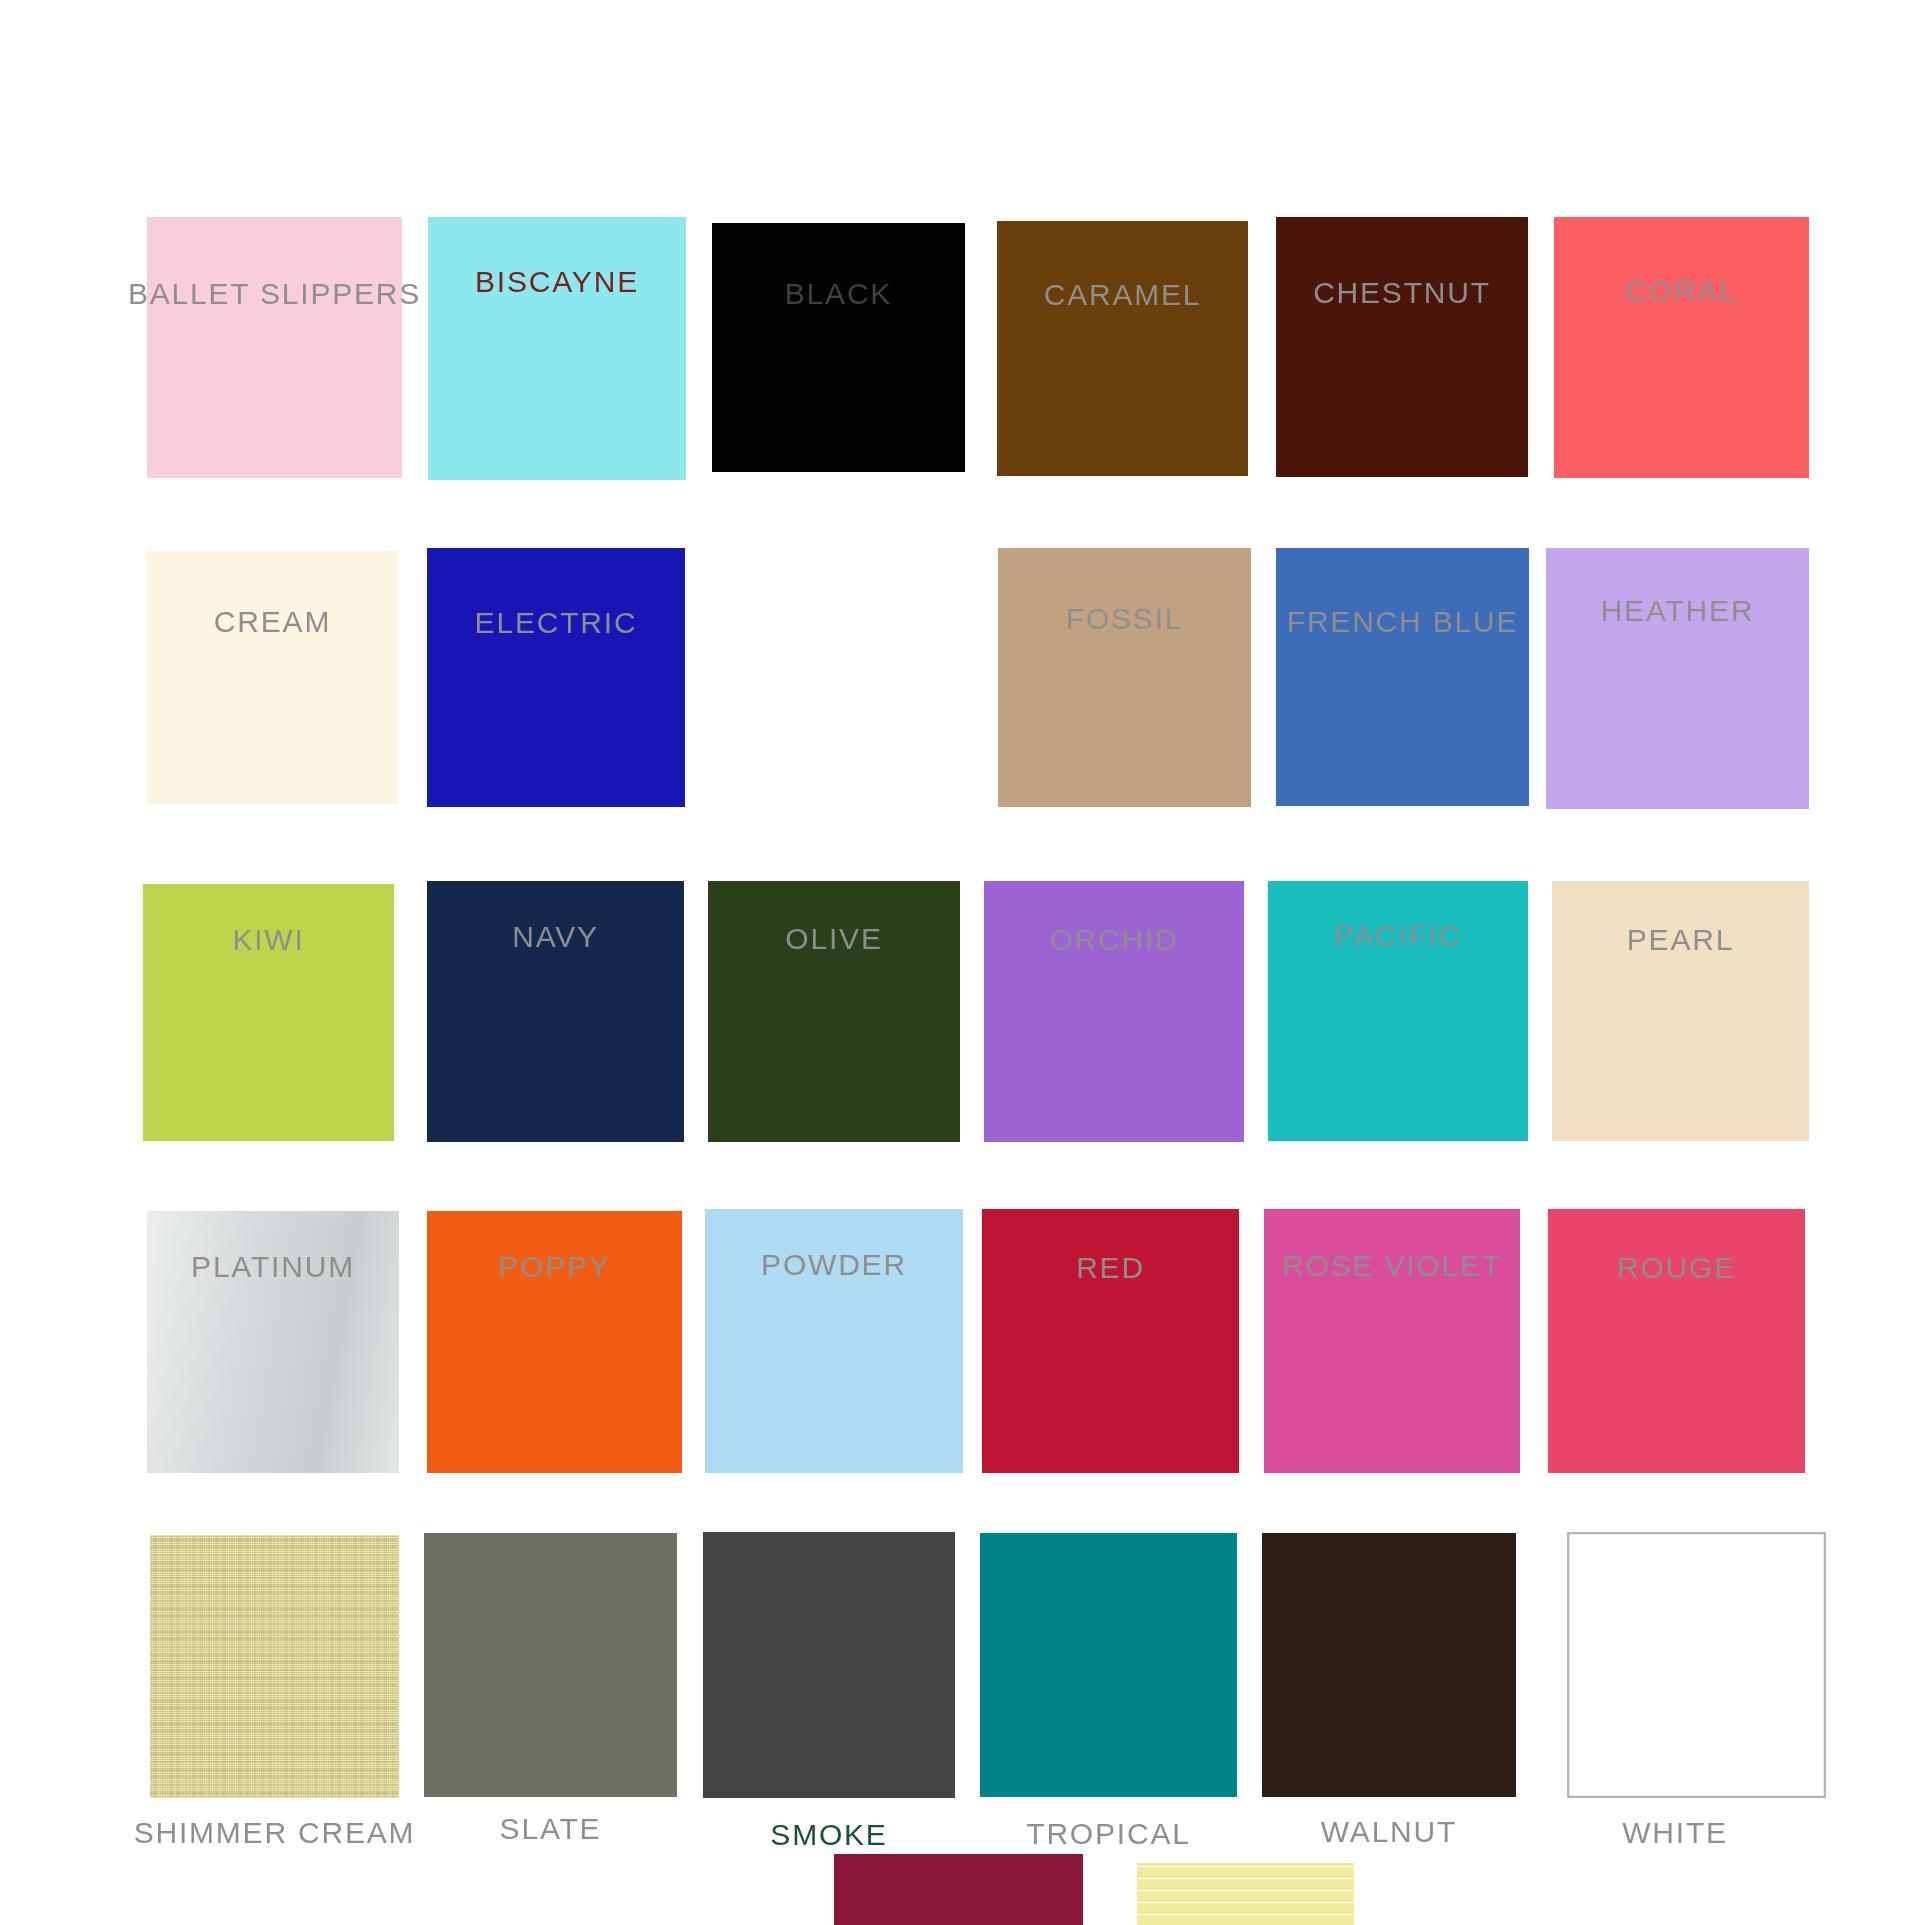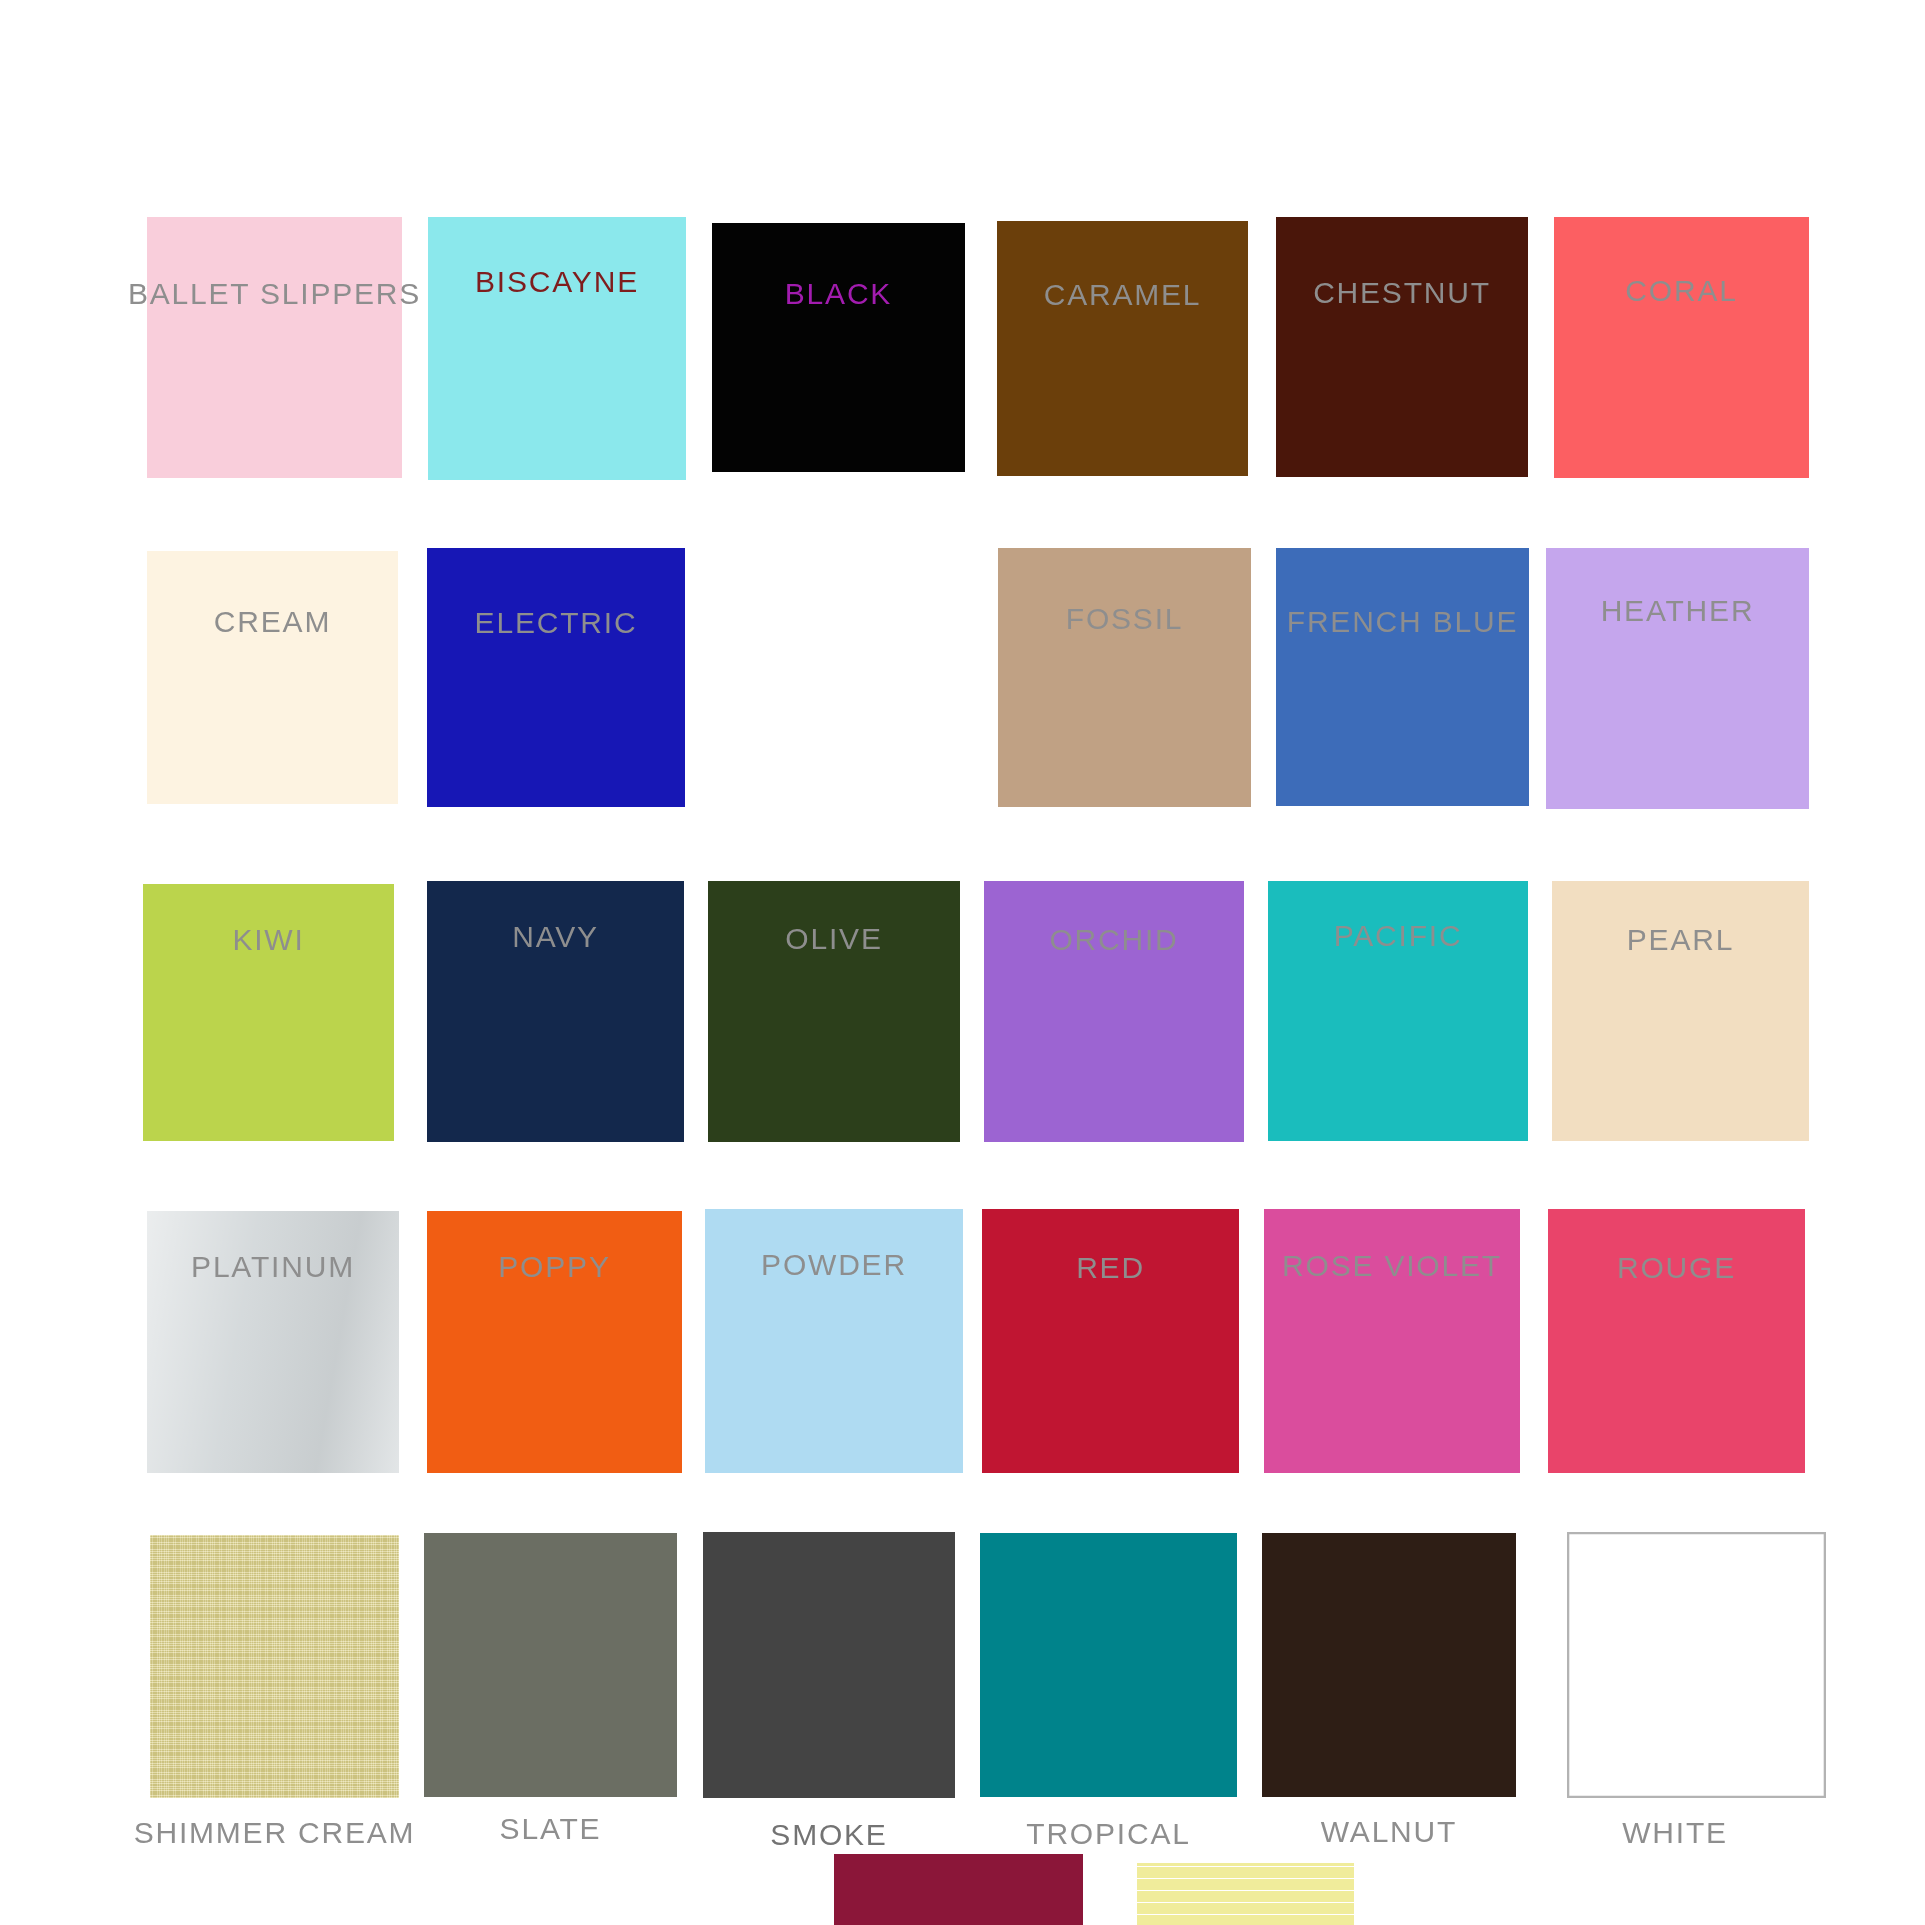--- a/index.html
+++ b/index.html
@@ -100,21 +100,21 @@
     <div class="swatch-cell" style="left: 147px; top: 217px; width: 255px; height: 261px;">
       <div class="swatch-chip" title="BALLET SLIPPERS" style="width: 255px; height: 261px; background: rgb(249, 206, 219);"></div>
       <div class="swatch-label" style="top: 60px; color: rgb(142, 142, 142);">BALLET SLIPPERS</div>
     </div>
     <div class="swatch-cell" style="left: 428px; top: 217px; width: 258px; height: 263px;">
       <div class="swatch-chip" title="BISCAYNE" style="width: 258px; height: 263px; background: rgb(139, 232, 236);"></div>
       <div class="swatch-label" style="top: 48px; color: #7f1d1d;">BISCAYNE</div>
     </div>
     <div class="swatch-cell" style="left: 712px; top: 223px; width: 253px; height: 249px;">
       <div class="swatch-chip" title="BLACK" style="width: 253px; height: 249px; background: rgb(3, 3, 3);"></div>
-      <div class="swatch-label" style="top: 54px; color: #a21caf;">BLACK</div>
+      <div class="swatch-label" style="top: 54px; color: #404040;">BLACK</div>
     </div>
     <div class="swatch-cell" style="left: 997px; top: 221px; width: 251px; height: 255px;">
       <div class="swatch-chip" title="CARAMEL" style="width: 251px; height: 255px; background: rgb(107, 63, 11);"></div>
       <div class="swatch-label" style="top: 57px; color: rgb(142, 142, 142);">CARAMEL</div>
     </div>
     <div class="swatch-cell" style="left: 1276px; top: 217px; width: 252px; height: 260px;">
       <div class="swatch-chip" title="CHESTNUT" style="width: 252px; height: 260px; background: rgb(74, 22, 10);"></div>
       <div class="swatch-label" style="top: 59px; color: rgb(142, 142, 142);">CHESTNUT</div>
     </div>
     <div class="swatch-cell" style="left: 1554px; top: 217px; width: 255px; height: 298px;">
@@ -192,21 +192,21 @@
     <div class="swatch-cell" style="left: 150px; top: 1535px; width: 249px; height: 263px;">
       <div class="swatch-chip textured" title="SHIMMER CREAM" style="width: 249px; height: 263px; background: rgb(224, 213, 140);"></div>
       <div class="swatch-label" style="top: 281px; color: rgb(142, 142, 142);">SHIMMER CREAM</div>
     </div>
     <div class="swatch-cell" style="left: 424px; top: 1533px; width: 253px; height: 264px;">
       <div class="swatch-chip" title="SLATE" style="width: 253px; height: 264px; background: rgb(107, 110, 99);"></div>
       <div class="swatch-label" style="top: 279px; color: rgb(142, 142, 142);">SLATE</div>
     </div>
     <div class="swatch-cell" style="left: 703px; top: 1532px; width: 252px; height: 266px;">
       <div class="swatch-chip" title="SMOKE" style="width: 252px; height: 266px; background: rgb(68, 68, 68);"></div>
-      <div class="swatch-label" style="top: 286px; color: #737373;">SMOKE</div>
+      <div class="swatch-label" style="top: 286px; color: #14532d;">SMOKE</div>
     </div>
     <div class="swatch-cell" style="left: 980px; top: 1533px; width: 257px; height: 264px;">
       <div class="swatch-chip" title="TROPICAL" style="width: 257px; height: 264px; background: rgb(0, 131, 139);"></div>
       <div class="swatch-label" style="top: 284px; color: rgb(142, 142, 142);">TROPICAL</div>
     </div>
     <div class="swatch-cell" style="left: 1262px; top: 1533px; width: 254px; height: 264px;">
       <div class="swatch-chip" title="WALNUT" style="width: 254px; height: 264px; background: rgb(46, 30, 21);"></div>
       <div class="swatch-label" style="top: 282px; color: rgb(142, 142, 142);">WALNUT</div>
     </div>
     <div class="swatch-cell" style="left: 1567px; top: 1532px; width: 216px; height: 266px;">

